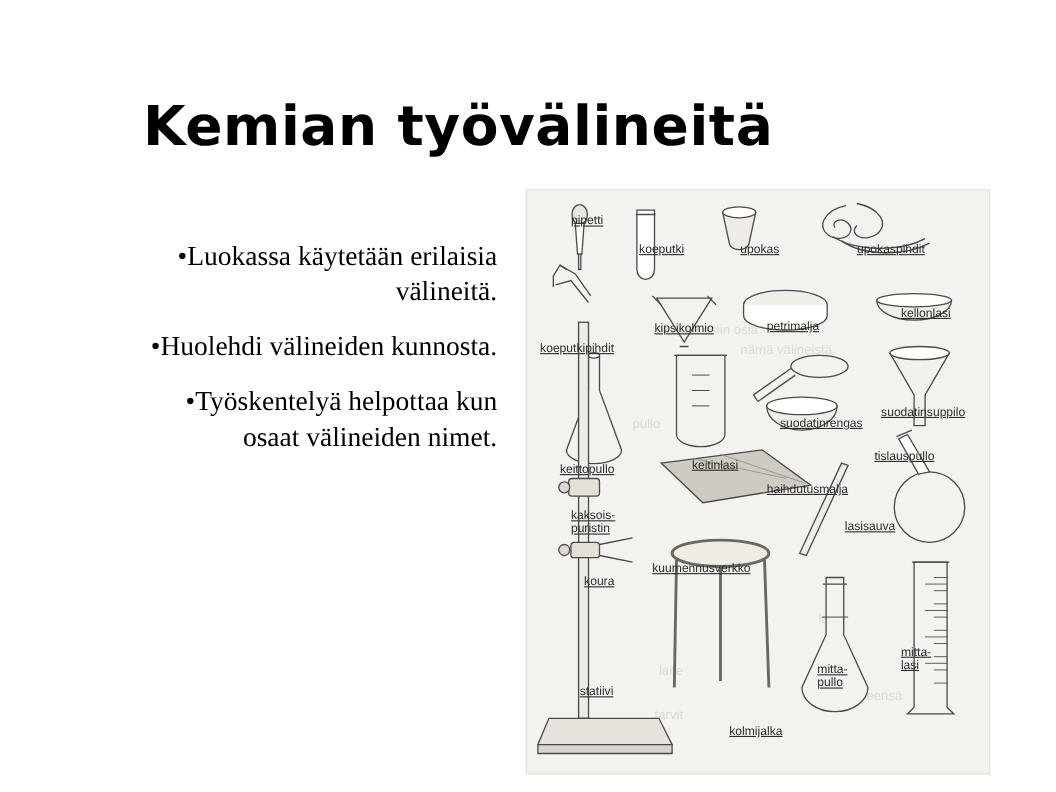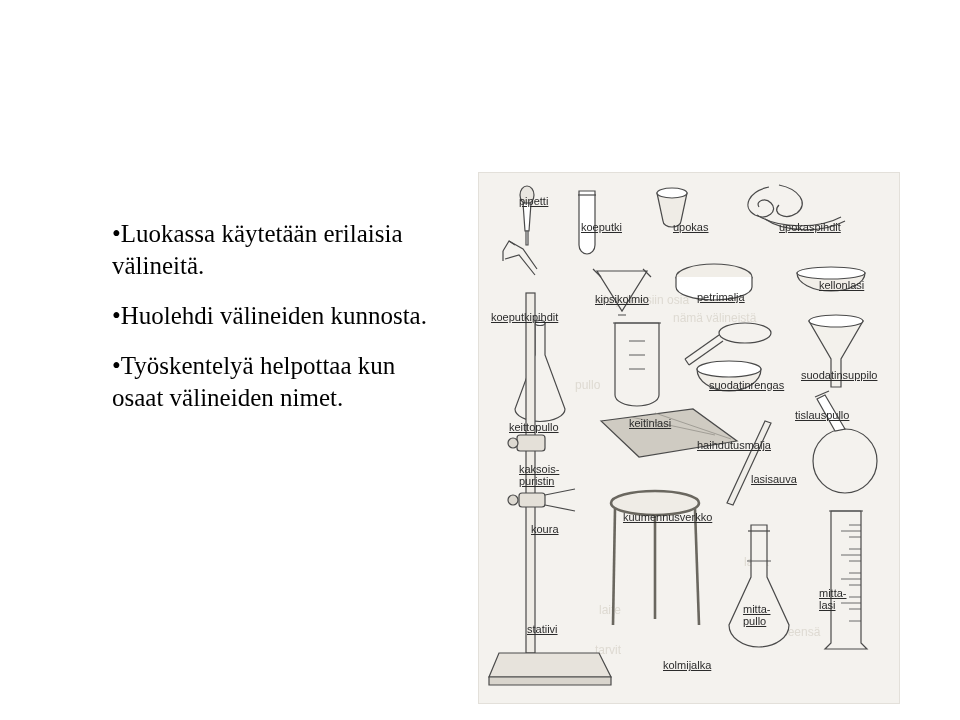--- a/index.html
+++ b/index.html
@@ -39,21 +39,21 @@
     left: 112px;
     top: 218px;
     width: 340px;
     font-family: "Liberation Serif", serif;
     font-size: 25px;
     line-height: 1.28;
     color: #000000;
   }
   .bullet {
     margin-bottom: 18px;
-    text-align: left;
+    text-align: right;
   }
   
   .figure {
     position: absolute;
     left: 478px;
     top: 172px;
     width: 420px;
     height: 530px;
     background: #f4f2ee;
     border: 1px solid #e3e0da;
@@ -84,20 +84,21 @@
     position: absolute;
     left: 0; top: 0;
     width: 420px; height: 530px;
   }
 </style>
 </head>
 <body>
 
 <div class="slide">
 
+  <div class="slide-title">Kemian työvälineitä</div>
 
   <div class="bullets">
     <div class="bullet">•Luokassa  käytetään erilaisia välineitä.</div>
     <div class="bullet">•Huolehdi välineiden kunnosta.</div>
     <div class="bullet">•Työskentelyä  helpottaa kun osaat välineiden nimet.</div>
   </div>
 
   <div class="figure">
     <div class="figure-inner">
 
@@ -246,22 +247,22 @@
       <div class="fig-label" style="left:340px; top:106px;">kellonlasi</div>
       <div class="fig-label" style="left:12px; top:138px;">koeputkipihdit</div>
       <div class="fig-label" style="left:230px; top:206px;">suodatinrengas</div>
       <div class="fig-label" style="left:322px; top:196px;">suodatinsuppilo</div>
       <div class="fig-label" style="left:30px; top:248px;text-align:right;">keittopullo</div>
       <div class="fig-label" style="left:134px; top:244px;margin-left:16px;">keitinlasi</div>
       <div class="fig-label" style="left:316px; top:236px;">tislauspullo</div>
       <div class="fig-label" style="left:218px; top:266px;">haihdutusmalja</div>
       <div class="fig-label" style="left:40px; top:290px;">kaksois-
 puristin</div>
-      <div class="fig-label" style="left:144px; top:338px;text-align:right;">kuumennusverkko</div>
-      <div class="fig-label" style="left:272px; top:300px;">lasisauva</div>
+      <div class="fig-label" style="left:114px; top:338px;text-align:right;">kuumennusverkko</div>
+      <div class="fig-label" style="left:289px; top:300px;">lasisauva</div>
       <div class="fig-label" style="left:52px; top:350px;">koura</div>
       <div class="fig-label" style="left:48px; top:450px;">statiivi</div>
       <div class="fig-label" style="left:184px; top:486px;">kolmijalka</div>
       <div class="fig-label" style="left:264px; top:430px;">mitta-
 pullo</div>
       <div class="fig-label" style="left:340px; top:414px;">mitta-
 lasi</div>
 
     </div>
   </div>

